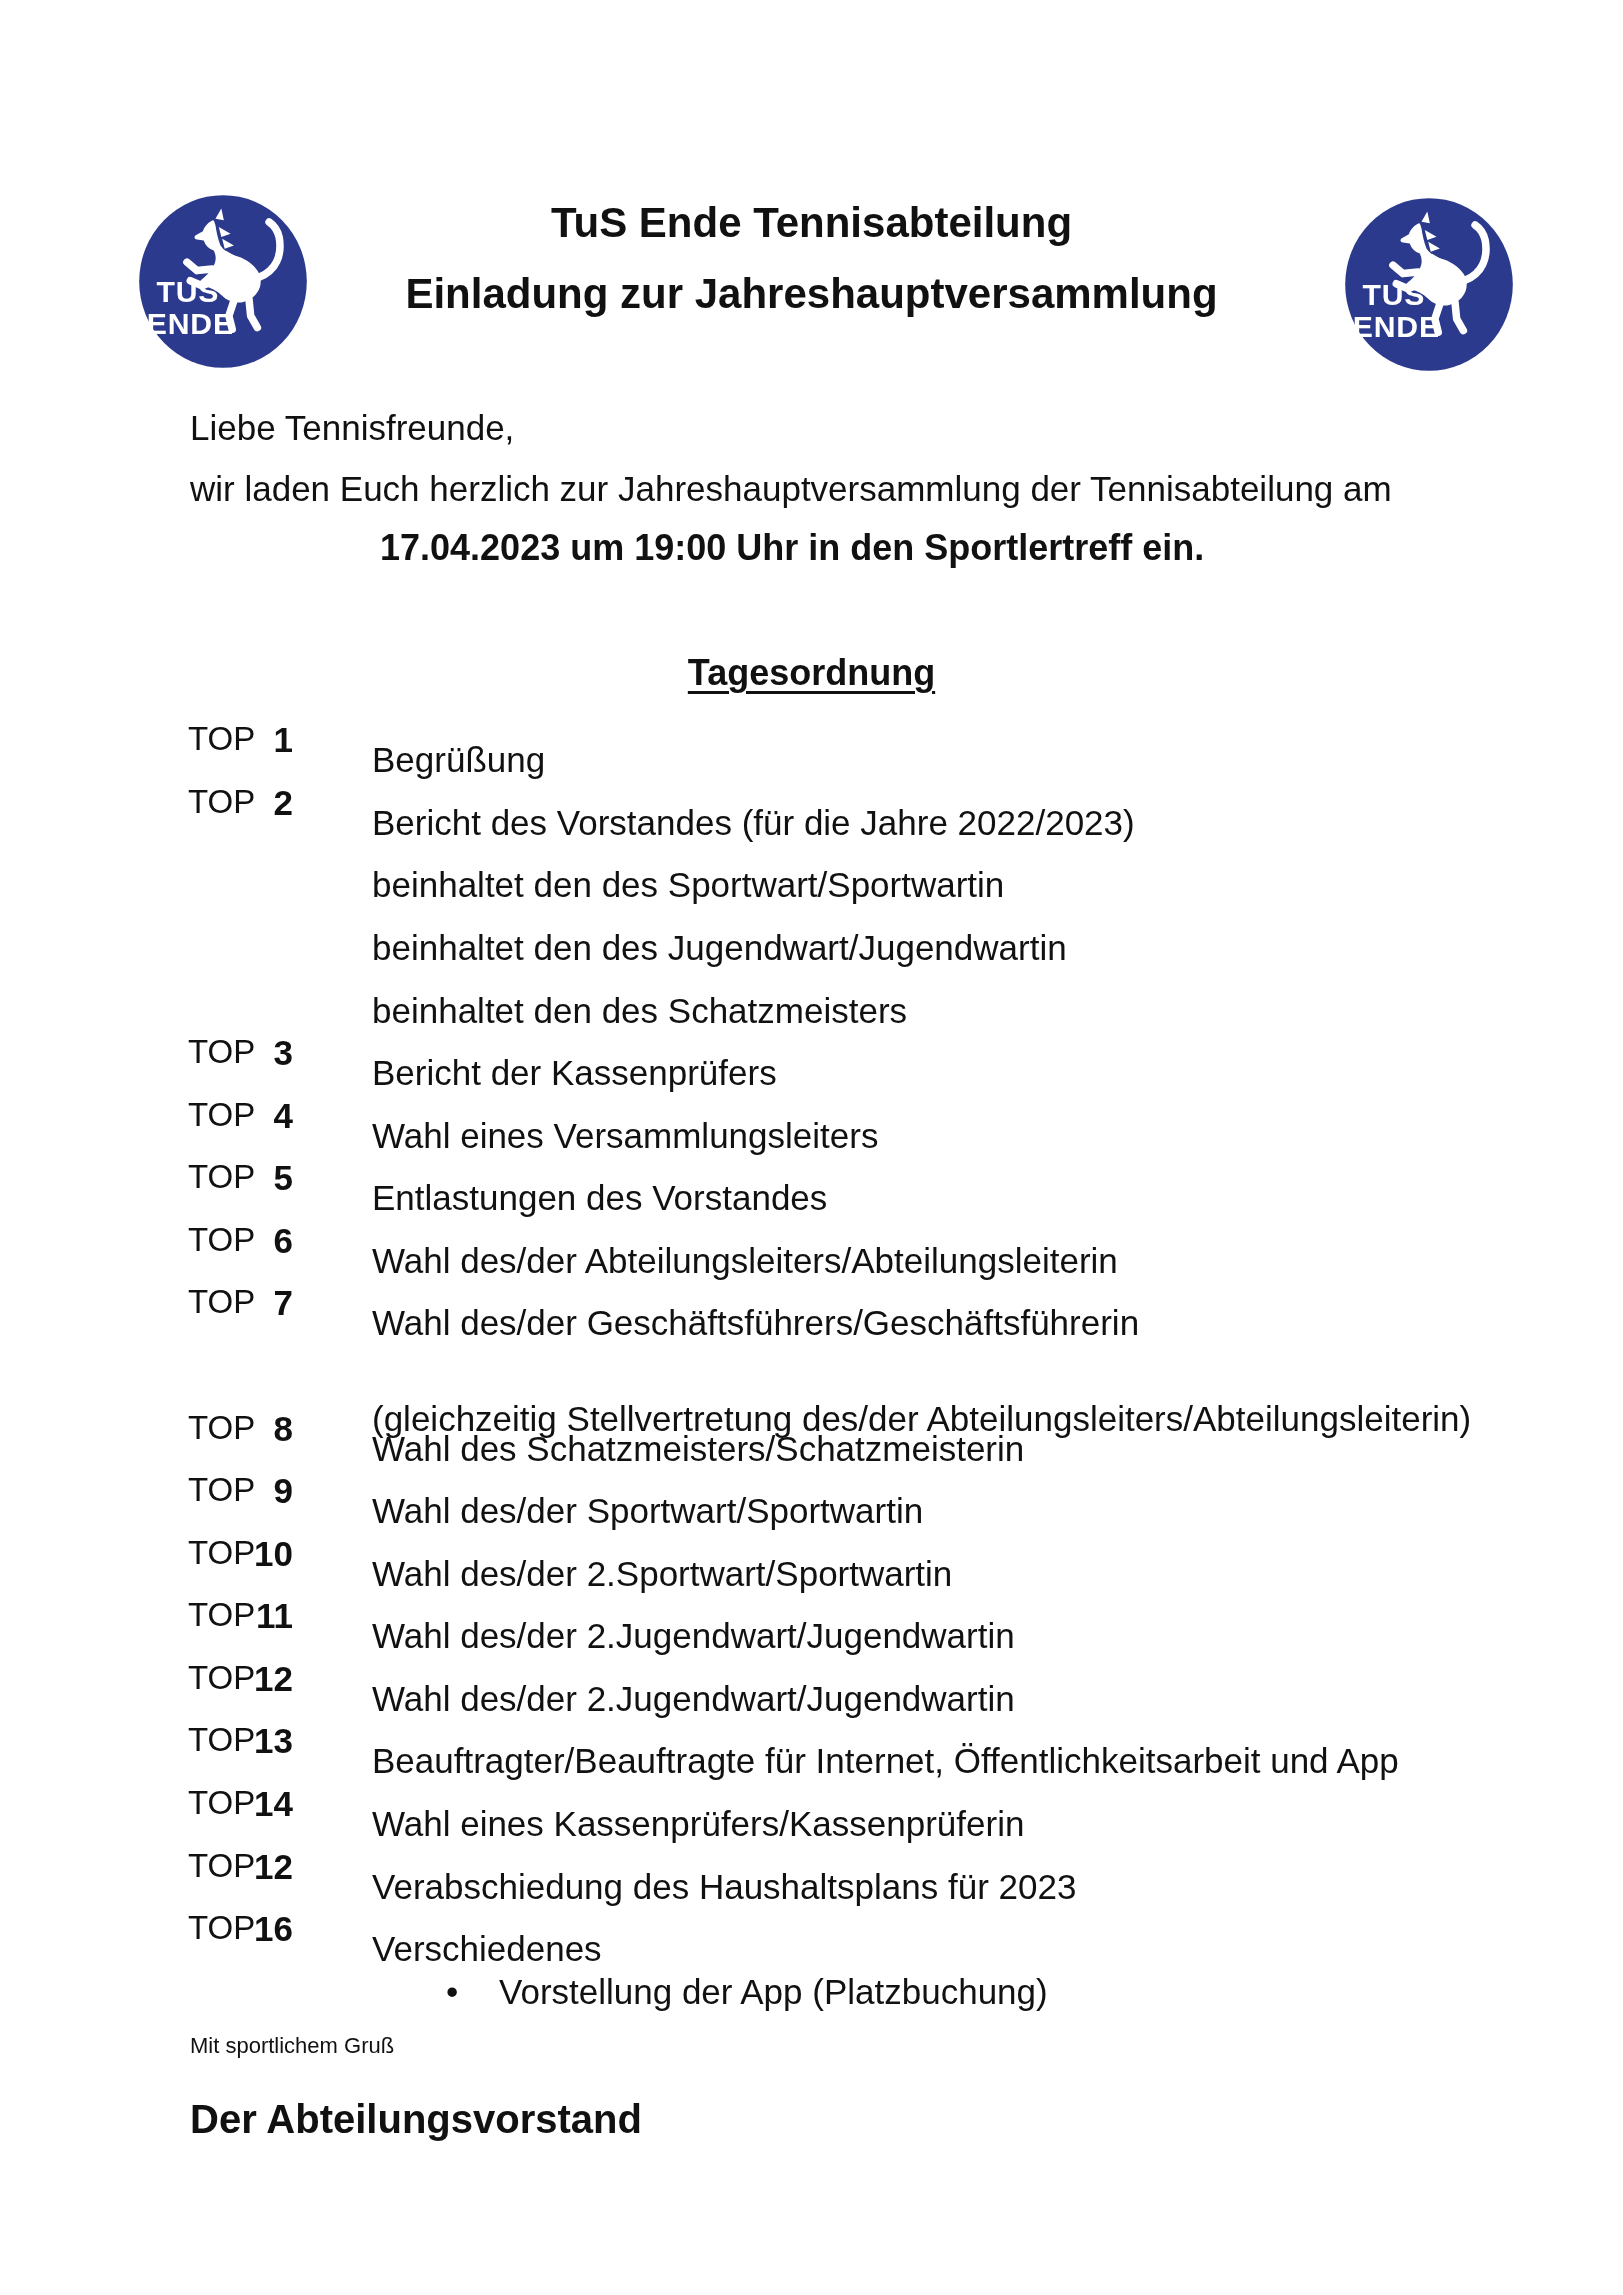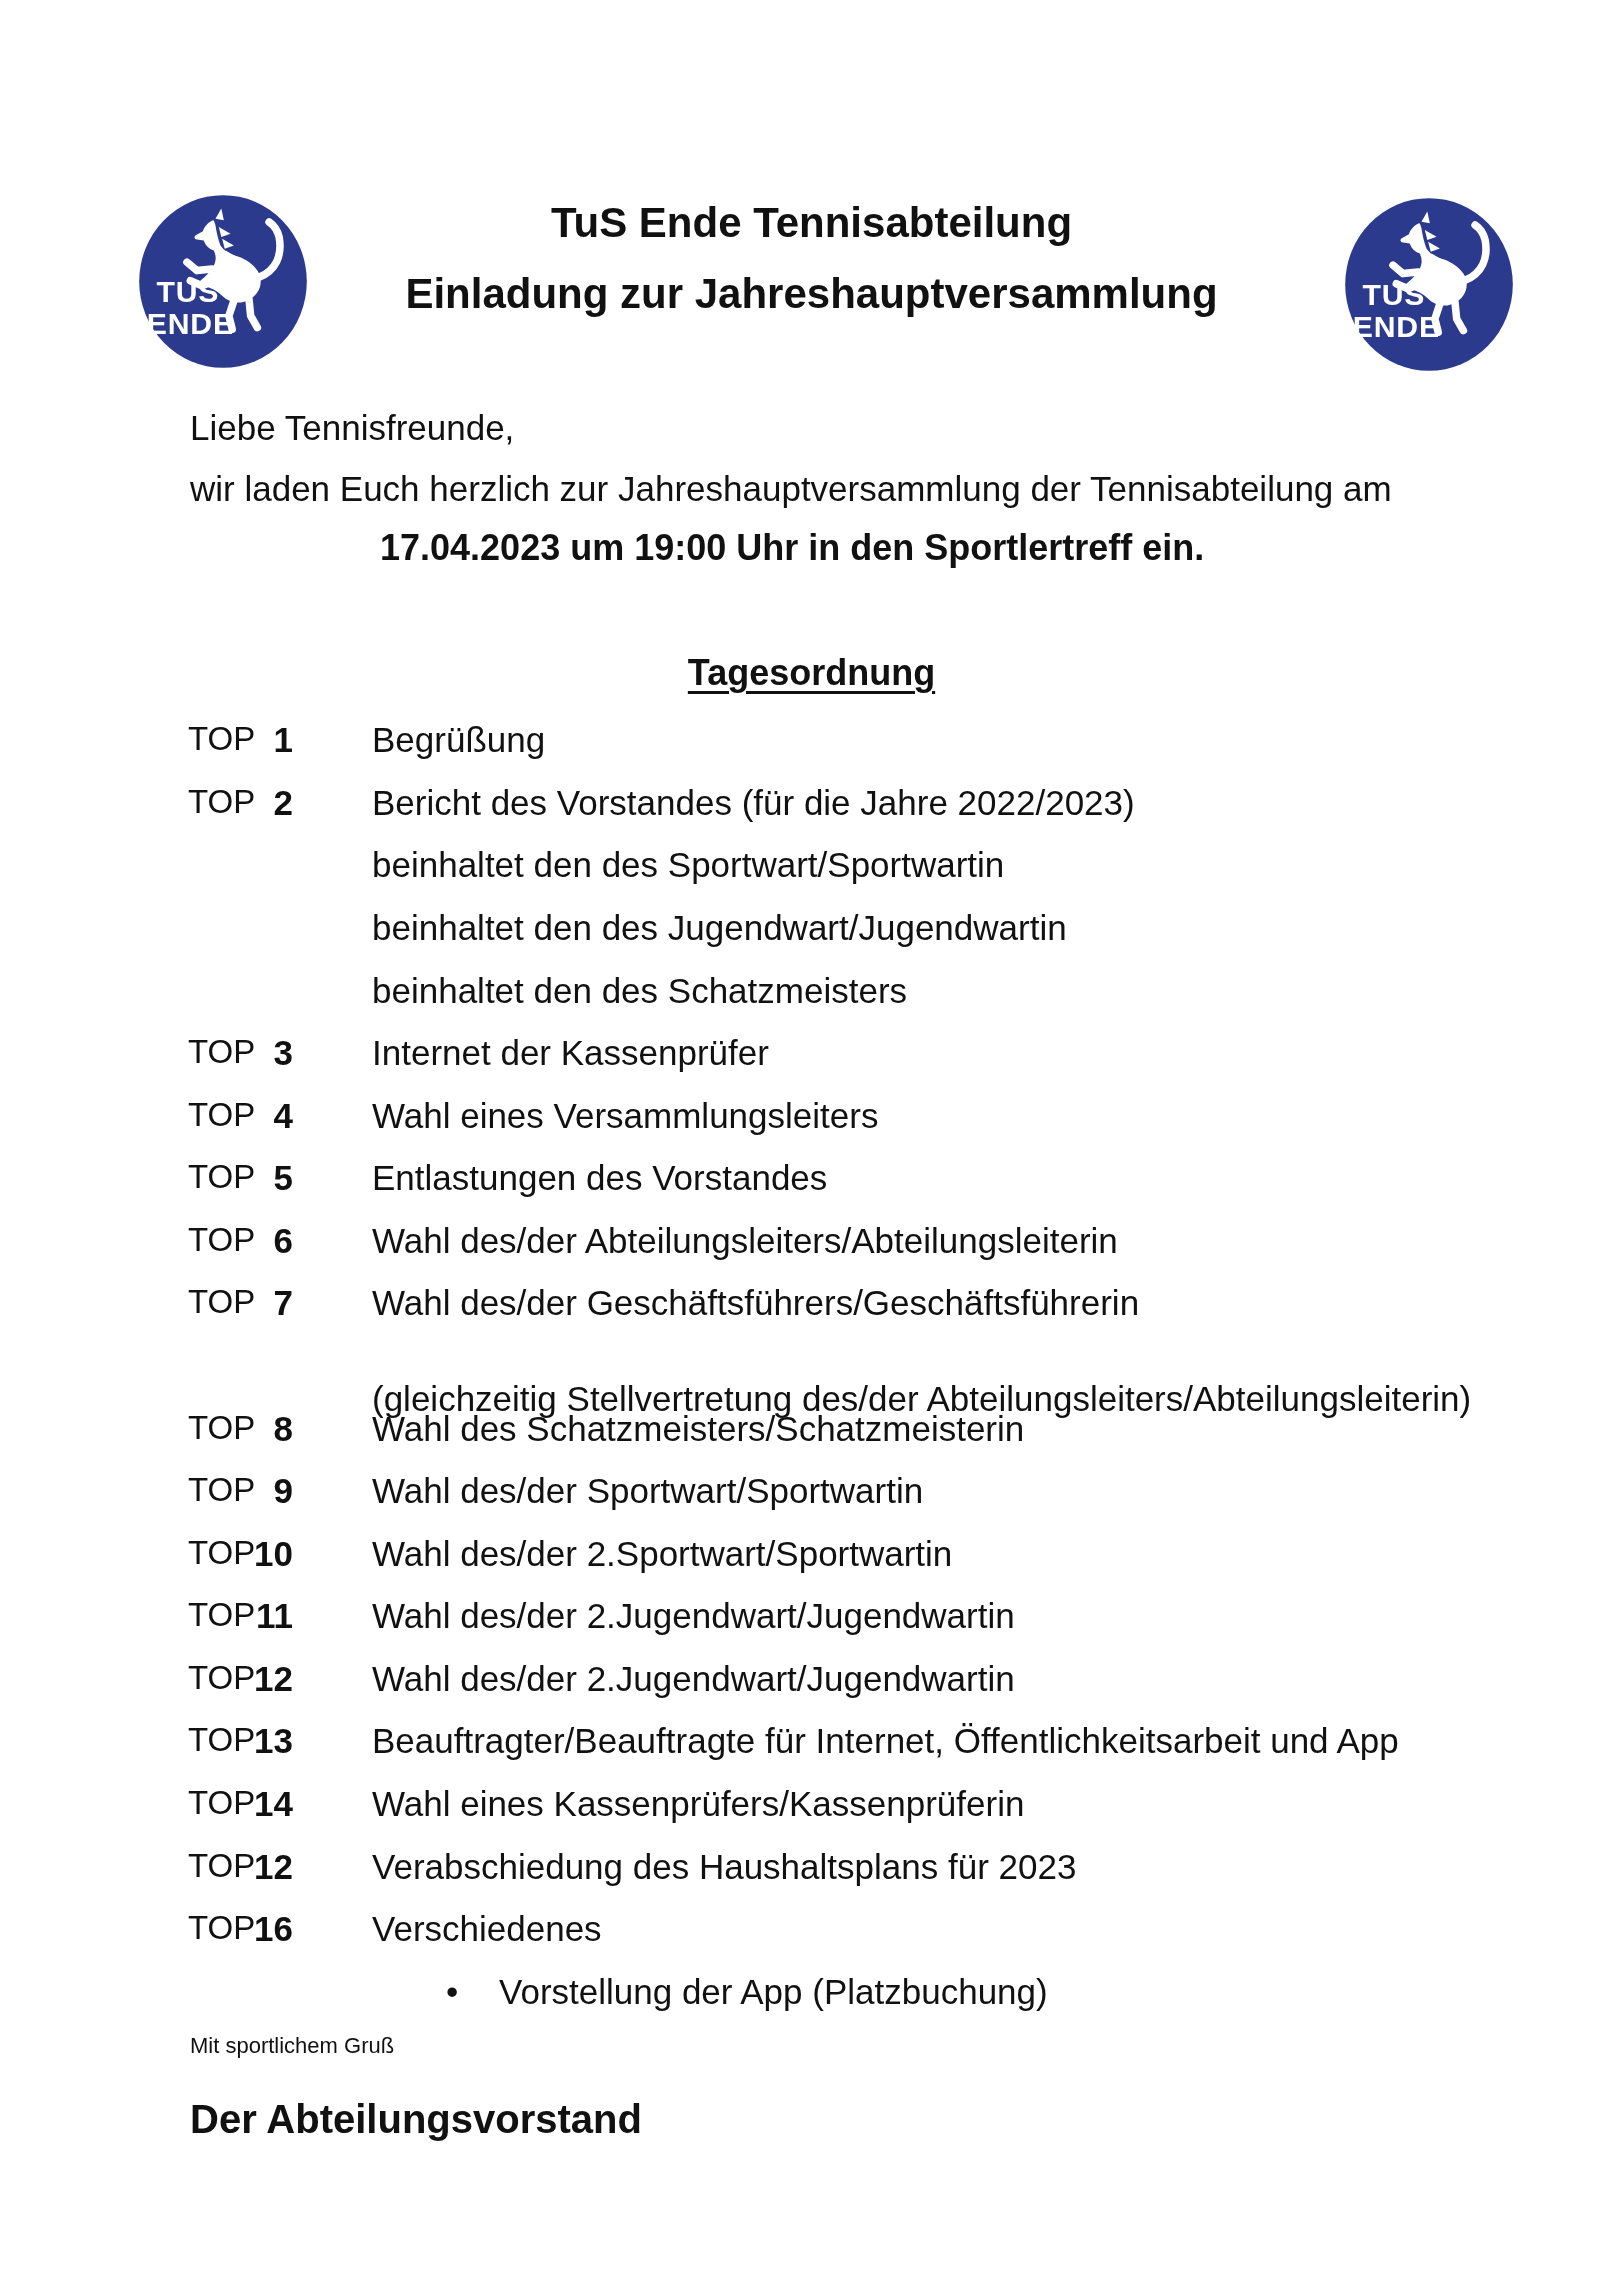--- a/index.html
+++ b/index.html
@@ -67,20 +67,21 @@
     text-align: right;
     font-weight: bold;
     font-size: 35px;
     white-space: nowrap;
   }
   .top-text {
     position: absolute;
     left: 372px;
     font-size: 35px;
     white-space: nowrap;
+    margin-top: 20px;
   }
   .bullet-dot {
     position: absolute;
     left: 446px;
     font-size: 35px;
   }
   .bullet-text {
     position: absolute;
     left: 499px;
     font-size: 35px;
@@ -187,21 +188,21 @@
       </div>
       <div class="agenda-row" style="top: 908px;">
         <span class="top-text">beinhaltet den des Jugendwart/Jugendwartin</span>
       </div>
       <div class="agenda-row" style="top: 971px;">
         <span class="top-text">beinhaltet den des Schatzmeisters</span>
       </div>
       <div class="agenda-row" style="top: 1033px;">
         <span class="top-label">TOP</span>
         <span class="top-num">3</span>
-        <span class="top-text">Internet der Kassenprüfer</span>
+        <span class="top-text">Bericht der Kassenprüfers</span>
       </div>
       <div class="agenda-row" style="top: 1096px;">
         <span class="top-label">TOP</span>
         <span class="top-num">4</span>
         <span class="top-text">Wahl eines Versammlungsleiters</span>
       </div>
       <div class="agenda-row" style="top: 1158px;">
         <span class="top-label">TOP</span>
         <span class="top-num">5</span>
         <span class="top-text">Entlastungen des Vorstandes</span>

